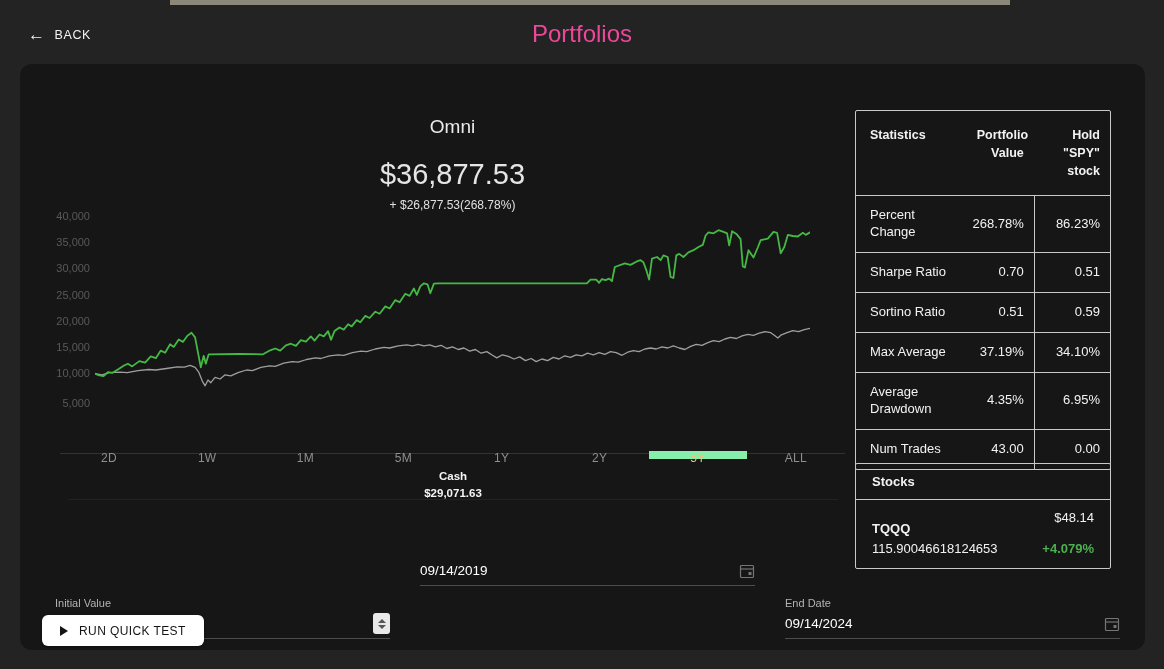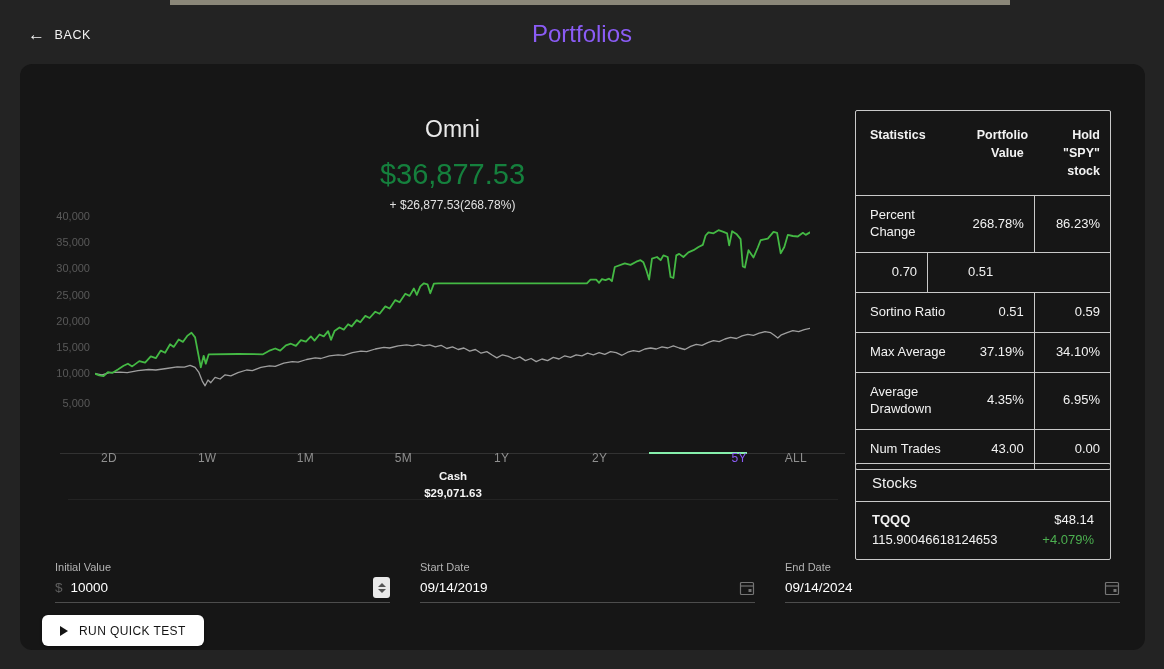--- a/index.html
+++ b/index.html
@@ -3,40 +3,40 @@
 <meta charset="utf-8">
 <style>
   * { margin:0; padding:0; box-sizing:border-box; }
   html,body { width:1164px; height:669px; background:#232323; overflow:hidden;
     font-family:"Liberation Sans", sans-serif; color:#f2f2f2; }
   .top-strip { position:absolute; left:170px; top:0; width:840px; height:5px; background:#8b8779; }
   .back-btn { position:absolute; left:28px; top:26px; display:flex; align-items:center; gap:9px;
     font-size:12.5px; font-weight:500; letter-spacing:.6px; color:#f2f2f2; cursor:pointer; }
   .back-arrow { font-size:17px; line-height:1; }
   .page-title { position:absolute; left:0; top:20px; width:1164px; text-align:center;
-    font-size:24px; font-weight:400; color:#8b5cf6; }
+    font-size:24px; font-weight:400; color:#ec4899; }
   .card { position:absolute; left:20px; top:64px; width:1125px; height:586px;
     background:#161616; border-radius:12px; }
 
   
   .omni-title { position:absolute; left:35px; top:52px; width:795px; text-align:center;
-    font-size:23px; color:#eaeaea; }
+    font-size:19px; color:#eaeaea; }
   .pf-value { position:absolute; left:35px; top:94px; width:795px; text-align:center;
-    font-size:29px; font-weight:400; color:#15803d; }
+    font-size:29px; font-weight:400; color:#e5e5e5; }
   .pf-change { position:absolute; left:35px; top:134px; width:795px; text-align:center;
     font-size:12px; color:#e0e0e0; }
   .ytick { position:absolute; left:18px; width:52px; text-align:right; font-size:11px;
     color:#595959; height:12px; line-height:12px; }
   .chart-svg { position:absolute; left:75px; top:146px; }
 
   .tabs { position:absolute; left:40px; top:360px; width:785px; height:30px; display:flex;
     border-bottom:1px solid #323232; }
   .tab { flex:1; text-align:center; font-size:12px; letter-spacing:.3px; color:#8f8f8f;
     padding-top:7px; cursor:pointer;margin-top:20px; }
-  .tab.selected { color:#8b5cf6; border-bottom:2px solid #86efac; margin-bottom:-1px;text-align:right; }
+  .tab.selected { color:#fdba74; border-bottom:8px solid #86efac; margin-bottom:-1px; }
 
   .cash-row { position:absolute; left:48px; top:406px; width:770px; height:30px;
     display:flex; justify-content:space-between; align-items:center;
     border-bottom:1px solid rgba(255,255,255,0.06);flex-direction:column; }
   .cash-row .lbl, .cash-row .val { font-size:11.5px; font-weight:700; color:#f5f5f5; }
 
   
   .stats { position:absolute; left:835px; top:46px; width:256px; border:1px solid #c9c9c9;
     border-radius:2px; font-size:13px; }
   .stats .hdr { display:flex; border-bottom:1px solid #c9c9c9; font-weight:700; font-size:12.5px; }
@@ -47,30 +47,30 @@
   .stats .row { display:flex; align-items:stretch; }
   .stats .row + .row { border-top:1px solid #c9c9c9; }
   .stats .row > div { padding:11px 10px 11px 14px; line-height:1.3; display:flex;
     flex-direction:column; justify-content:center; }
   .stats .row .c2 { align-items:flex-end; }
   .stats .row .c3 { align-items:flex-end; border-left:1px solid #c9c9c9; }
 
   
   .stocks { position:absolute; left:835px; top:399px; width:256px; border:1px solid #c9c9c9;
     border-radius:2px; }
-  .stocks .s-hdr { padding:10px 16px; font-size:15px; font-weight:400;
+  .stocks .s-hdr { padding:10px 16px; font-size:13px; font-weight:700;
     border-bottom:1px solid #c9c9c9; }
   .stock-row { padding:8px 16px 10px; cursor:pointer; }
   .stock-line { display:flex; justify-content:space-between; line-height:1.5; font-size:13px; }
-  .stock-sym { font-weight:700; }
-  .stock-pct { font-weight:400; }
+  .stock-sym { font-weight:700;margin-top:11px; }
+  .stock-pct { font-weight:700; }
 
   
   .field { position:absolute; top:497px; width:335px; }
-  .field .f-label { font-size:11px; color:#b3b3b3; margin-bottom:5px; }
+  .field .f-label { font-size:11px; color:#b3b3b3; margin-bottom:5px;margin-top:36px; }
   .f-box { display:flex; align-items:center; border-bottom:1px solid #4d4d4d; padding-bottom:5px; height:25px; }
   .f-box input { background:transparent; border:none; outline:none; color:#fff;
     font-size:13.5px; font-family:"Liberation Sans", sans-serif; flex:1; }
   .prefix { color:#5f5f5f; font-size:13.5px; margin-right:8px; }
   .spinner { width:17px; height:21px; background:#e9e9e9; border-radius:3px; display:flex;
     flex-direction:column; align-items:center; justify-content:center; gap:2px; cursor:pointer; }
   .spin-up { width:0;height:0;border-left:4px solid transparent;border-right:4px solid transparent;
     border-bottom:4px solid #555; }
   .spin-dn { width:0;height:0;border-left:4px solid transparent;border-right:4px solid transparent;
     border-top:4px solid #555; }
@@ -136,20 +136,21 @@
       <div class="c1">Statistics</div>
       <div class="c2">Portfolio Value</div>
       <div class="c3">Hold "SPY" stock</div>
     </div>
     <div class="row">
       <div class="c1">Percent Change</div>
       <div class="c2">268.78%</div>
       <div class="c3">86.23%</div>
     </div>
     <div class="row">
+      <div class="c1">Sharpe Ratio</div>
       <div class="c2">0.70</div>
       <div class="c3">0.51</div>
     </div>
     <div class="row">
       <div class="c1">Sortino Ratio</div>
       <div class="c2">0.51</div>
       <div class="c3">0.59</div>
     </div>
     <div class="row">
       <div class="c1">Max Average</div>
@@ -188,21 +189,20 @@
       <span class="prefix">$</span>
       <input type="text" value="10000" style="">
       <div class="spinner">
         <div class="spin-up"></div>
         <div class="spin-dn"></div>
       </div>
     </div>
   </div>
 
   <div class="field" style="left:400px">
-    <div class="f-label">Start Date</div>
     <div class="f-box">
       <input type="text" value="09/14/2019" style="">
       <span class="cal-icon">
         <svg width="16" height="16" viewBox="0 0 16 16" fill="none" stroke="#757575" stroke-width="1.2">
           <rect x="1.5" y="2.5" width="13" height="12" rx="1"></rect>
           <line x1="1.5" y1="6" x2="14.5" y2="6"></line>
           <rect x="9.5" y="9" width="3" height="3" fill="#757575" stroke="none"></rect>
         </svg>
       </span>
     </div>

